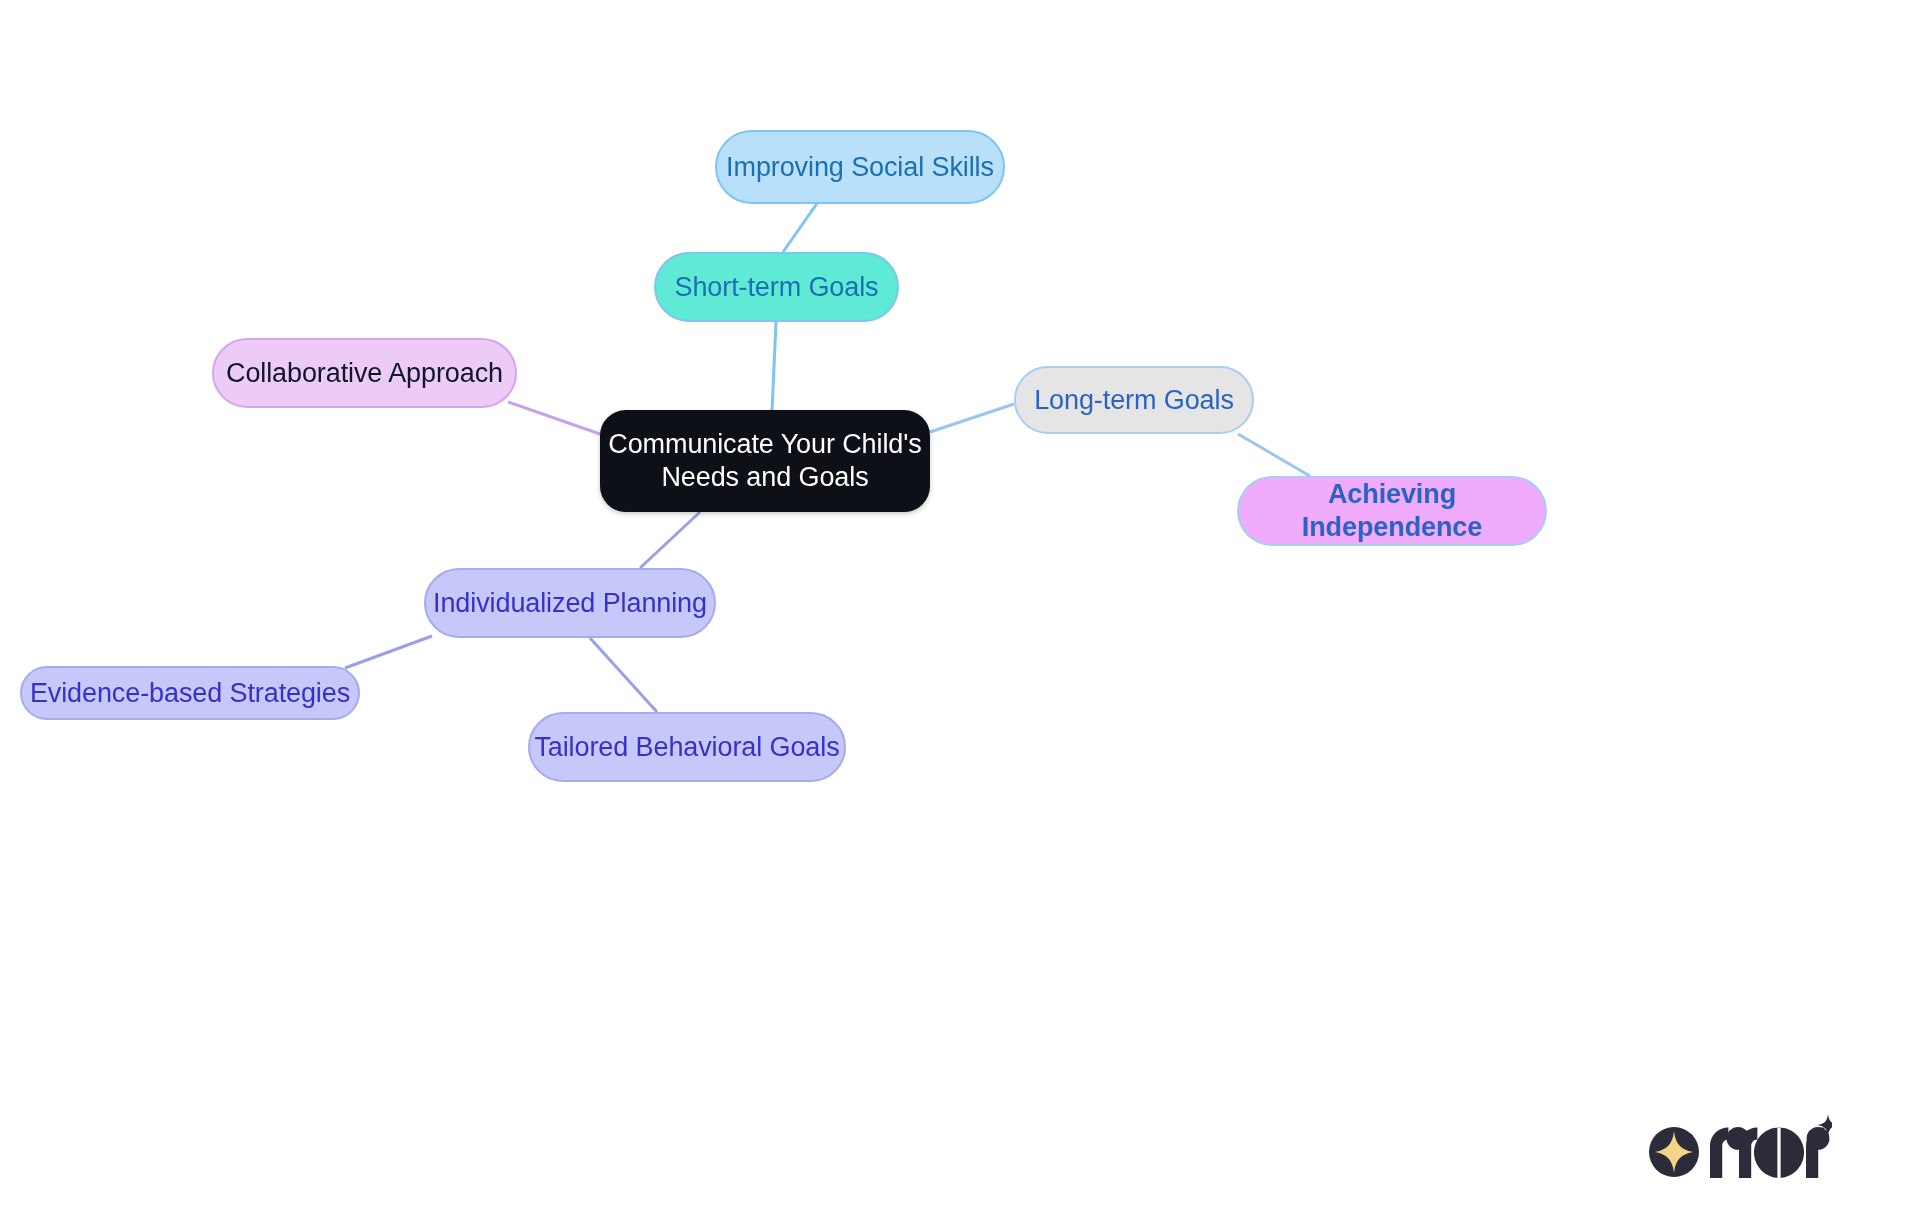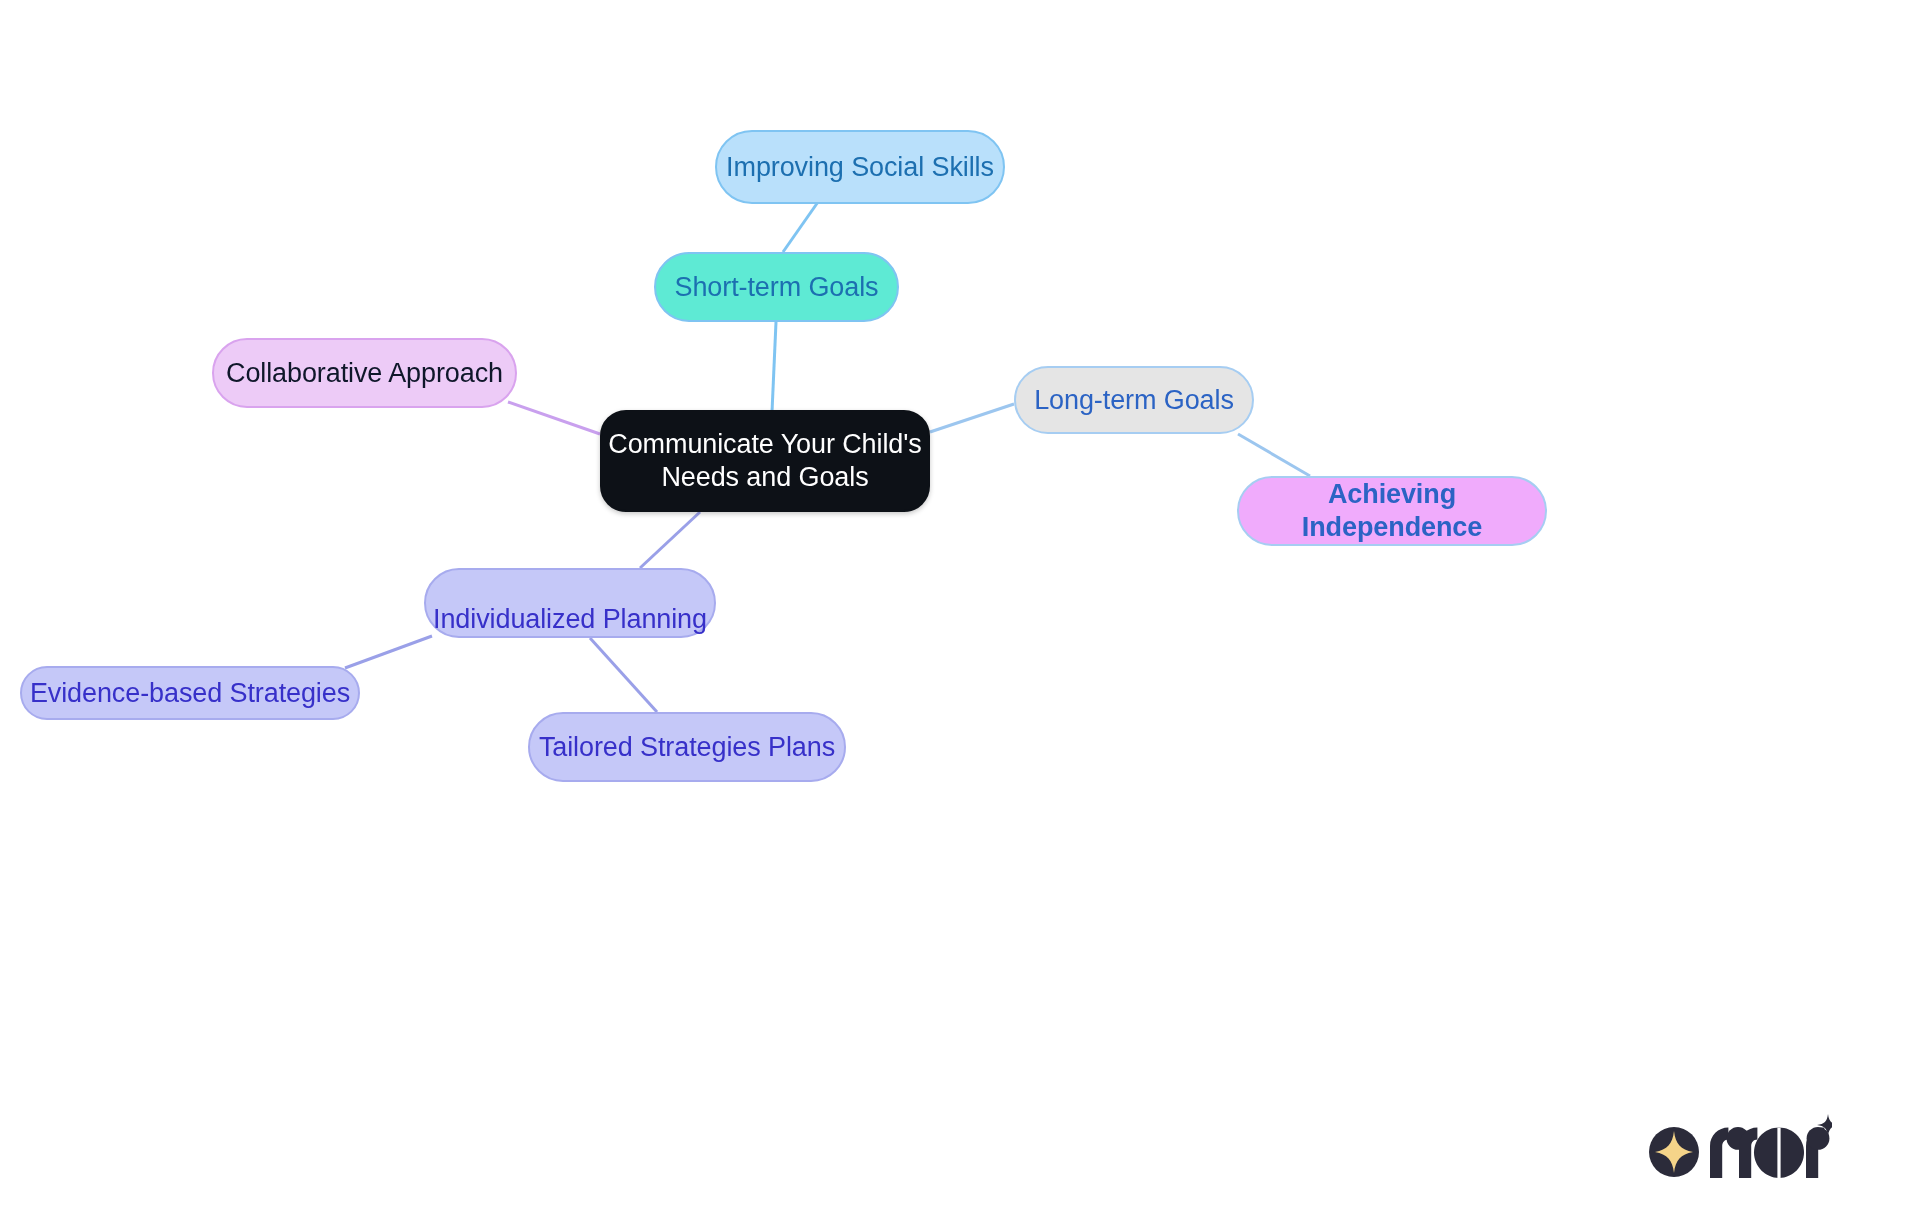--- a/index.html
+++ b/index.html
@@ -91,23 +91,23 @@
     </svg>
 
   <div id="node-layer">
       <div class="node node-root" style="left: 600px; top: 410px; width: 330px; height: 102px; justify-content: center;"><span>Communicate Your Child's
 Needs and Goals</span></div>
       <div class="node node-pill sky" style="left: 654px; top: 252px; width: 245px; height: 70px; background: #5eead4; border-color: rgb(127, 196, 242); color: rgb(28, 111, 176);"><span>Short-term Goals</span></div>
       <div class="node node-pill sky" style="left: 715px; top: 98px; width: 290px; height: 74px; background: rgb(185, 224, 251); border-color: rgb(127, 196, 242); color: rgb(28, 111, 176); margin-top: 32px;"><span>Improving Social Skills</span></div>
       <div class="node node-pill skypale" style="left: 1014px; top: 366px; width: 240px; height: 68px; background: #e5e5e5; border-color: rgb(166, 205, 242); color: rgb(43, 99, 196);"><span>Long-term Goals</span></div>
       <div class="node node-pill skypale" style="left: 1237px; top: 476px; width: 310px; height: 70px; background: #f0abfc; border-color: rgb(166, 205, 242); color: rgb(43, 99, 196); font-weight: bold;"><span>Achieving Independence</span></div>
       <div class="node node-pill violet" style="left: 212px; top: 338px; width: 305px; height: 70px; background: rgb(237, 203, 247); border-color: rgb(217, 163, 238); color: #0f172a;"><span>Collaborative Approach</span></div>
-      <div class="node node-pill indigo" style="left: 424px; top: 568px; width: 292px; height: 70px; background: rgb(197, 200, 248); border-color: rgb(167, 171, 238); color: rgb(55, 48, 201); align-items: flex-end;"><span>Individualized Planning</span></div>
+      <div class="node node-pill indigo" style="left: 424px; top: 568px; width: 292px; height: 70px; background: rgb(197, 200, 248); border-color: rgb(167, 171, 238); color: rgb(55, 48, 201);"><span>Individualized Planning</span></div>
       <div class="node node-pill indigo" style="left: 20px; top: 666px; width: 340px; height: 54px; background: rgb(197, 200, 248); border-color: rgb(167, 171, 238); color: rgb(55, 48, 201);"><span>Evidence-based Strategies</span></div>
-      <div class="node node-pill indigo" style="left: 528px; top: 712px; width: 318px; height: 70px; background: rgb(197, 200, 248); border-color: rgb(167, 171, 238); color: rgb(55, 48, 201);"><span>Tailored Strategies Plans</span></div>
+      <div class="node node-pill indigo" style="left: 528px; top: 712px; width: 318px; height: 70px; background: rgb(197, 200, 248); border-color: rgb(167, 171, 238); color: rgb(55, 48, 201);"><span>Tailored Behavioral Goals</span></div>
     </div>
 
   <svg id="brand-logo" viewBox="0 0 186 72">
     <g>
       <circle cx="28" cy="40" r="25" fill="#2b2b3a"></circle>
       <path d="M28 19 C29.6 32.4 34.6 37.4 47 40 C34.6 42.6 29.6 47.6 28 61 C26.4 47.6 21.4 42.6 9 40 C21.4 37.4 26.4 32.4 28 19 Z" fill="#f5d489"></path>
     </g>
     <g fill="#2b2b3a">
       <path d="M64 66 L64 34 C64 23.6 72.2 15.6 82.4 15.6 L82.4 27.4 C78.6 27.4 76.2 30.2 76.2 34 L76.2 66 Z"></path>
       <circle cx="92" cy="26.4" r="11.4"></circle>

